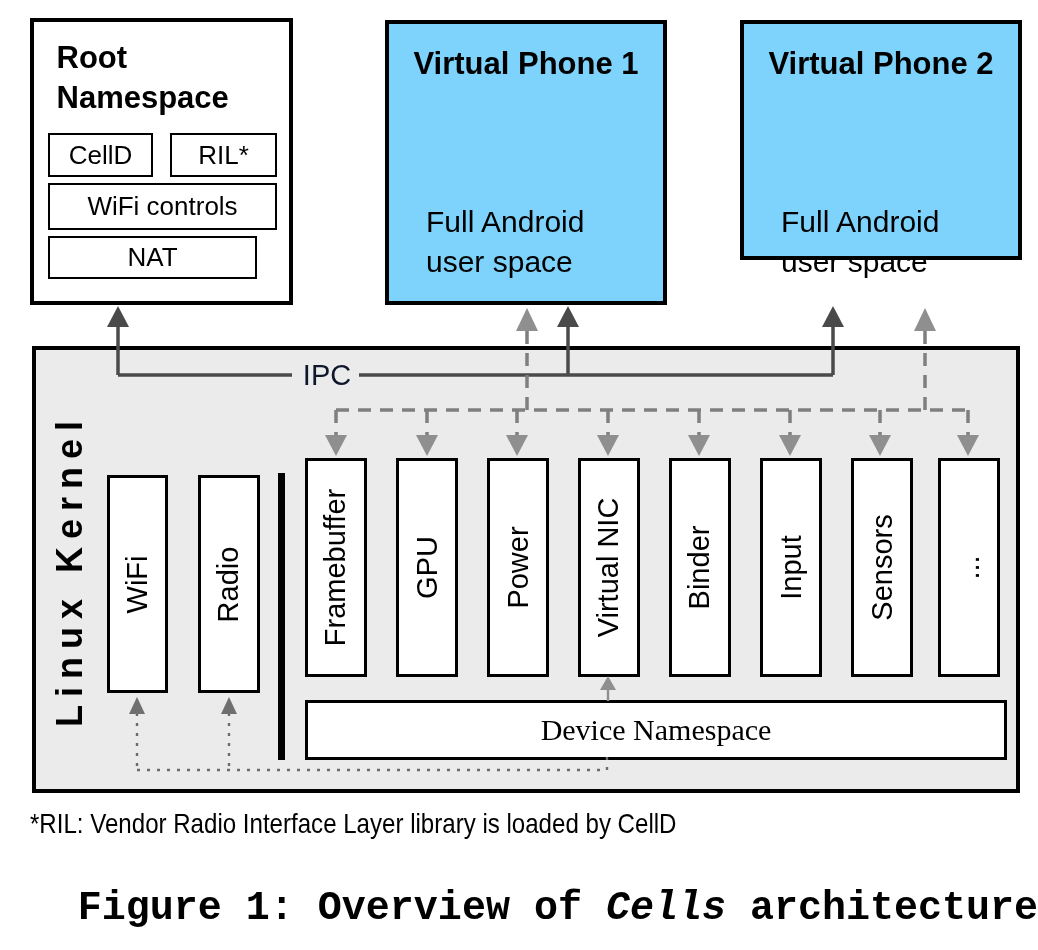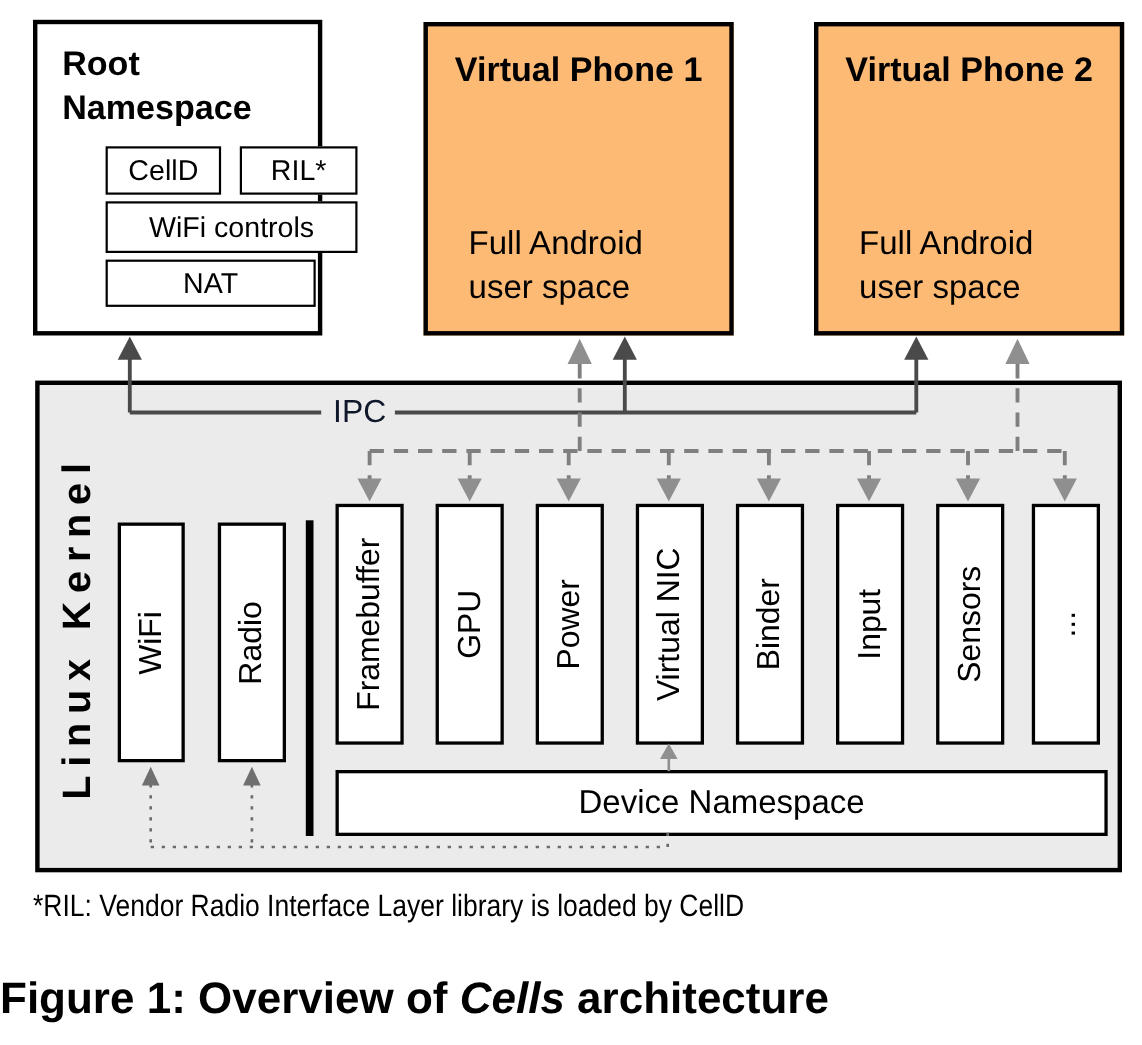--- a/index.html
+++ b/index.html
@@ -7,24 +7,24 @@
   .canvas{
     position:relative;width:1038px;height:950px;background:#ffffff;overflow:hidden;
     font-family:"Liberation Sans",sans-serif;color:#000;
   }
   
   .topbox{position:absolute;top:18px;height:287px;border:4px solid #000;}
   .rootns{left:30px;width:263px;background:#fff;}
   .rootns .title{width:210px;margin:16px auto 0;
     font-size:31px;font-weight:bold;line-height:1.28;}
   .innerbox{position:absolute;border:2px solid #000;background:#fff;
-    display:flex;align-items:center;justify-content:center;font-size:26px;margin-left:48px;}
-  .phone{width:282px;background:#fdba74;}
+    display:flex;align-items:center;justify-content:center;font-size:26px;}
+  .phone{width:282px;background:#7dd3fc;}
   .vp1{left:385px;top:20px;height:285px;}
-  .vp2{left:740px;top:20px;height:285px;}
+  .vp2{left:740px;top:20px;height:240px;}
   .phone .title{width:250px;margin:20px auto 0;text-align:center;
     font-size:31px;font-weight:bold;line-height:1.3;}
   .phone .body{position:absolute;top:178px;left:0;right:0;}
   .phone .body > div{width:200px;margin:0 auto;
     font-size:30px;line-height:1.33;}
   
   .kernel{position:absolute;left:32px;top:346px;width:988px;height:447px;
     background:#ebebeb;border:4px solid #000;}
   .kernel-label{position:absolute;left:-150px;top:545px;width:440px;height:50px;
     line-height:50px;text-align:center;transform:rotate(-90deg);
@@ -32,40 +32,40 @@
   .ipc-label{position:absolute;left:295px;top:358px;width:64px;height:34px;
     text-align:center;font-size:29px;color:#0f172a;line-height:34px;}
   .vbox{position:absolute;background:#fff;border:3px solid #000;
     display:flex;align-items:center;justify-content:center;}
   .vbox span{transform:rotate(-90deg);white-space:nowrap;font-size:29px;}
   .leftdev{top:475px;height:218px;}
   .dev{top:458px;height:219px;width:62px;}
   .divider{position:absolute;left:278px;top:473px;width:7px;height:287px;background:#000;}
   .devns{position:absolute;left:305px;top:700px;width:702px;height:60px;
     background:#fff;border:3px solid #000;display:flex;align-items:center;
-    justify-content:center;font-size:30px;}
+    justify-content:center;font-size:30px;font-family:Liberation Serif, serif;}
   
   .footnote{position:absolute;left:30px;top:808px;font-size:28px;
     transform:scaleX(0.86);transform-origin:left center;white-space:nowrap;}
-  .caption{position:absolute;left:0;top:886px;width:1038px;text-align:left;
-    font-family:Liberation Sans, sans-serif;font-size:40px;font-weight:bold;}
+  .caption{position:absolute;left:0;top:886px;width:1038px;text-align:right;
+    font-family:Liberation Mono, monospace;font-size:40px;font-weight:bold;}
   .caption .it{font-style:italic;}
   svg.overlay{position:absolute;left:0;top:0;pointer-events:none;z-index:6;}
 </style>
 </head>
 <body>
 
 <div class="canvas">
 
   <div class="topbox rootns">
     <div class="title">Root Namespace</div>
     <div class="innerbox" style="left:14px;top:111px;width:105px;height:44px;">CellD</div>
     <div class="innerbox" style="left:136px;top:111px;width:107px;height:44px;">RIL*</div>
     <div class="innerbox" style="left:14px;top:161px;width:229px;height:47px;">WiFi controls</div>
-    <div class="innerbox" style="left:14px;top:214px;width:191px;height:43px;">NAT</div>
+    <div class="innerbox" style="left:14px;top:214px;width:209px;height:43px;">NAT</div>
   </div>
 
   <div class="topbox phone vp1">
     <div class="title">Virtual Phone 1</div>
     <div class="body">
       <div>Full Android</div>
       <div>user space</div>
     </div>
   </div>
 

